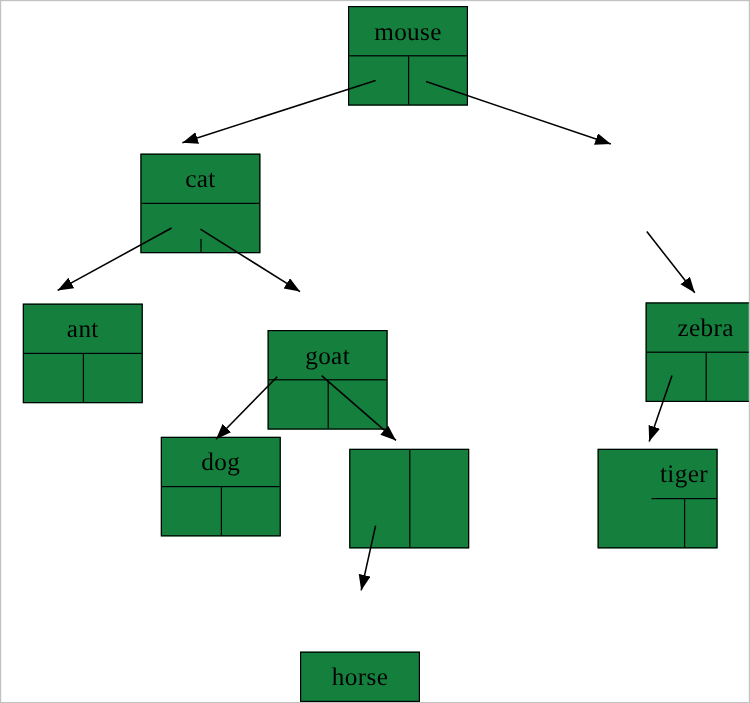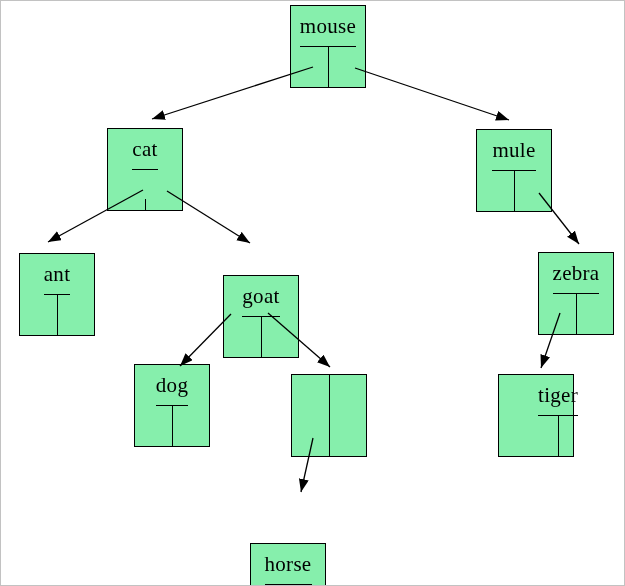--- a/index.html
+++ b/index.html
@@ -19,29 +19,28 @@
   }
   #arrows {
     position: absolute;
     left: 0;
     top: 0;
     z-index: 2;
     pointer-events: none;
   }
   .node {
     position: absolute;
-    width: 76px;
+    width: 100px;
     height: 83px;
     box-sizing: border-box;
     border: 1.5px solid #000000;
-    background: #86efac;
+    background: #15803d;
     display: flex;
     flex-direction: column;
     z-index: 1;
-    align-items: center;
   }
   .node-label {
     height: 40px;
     border-bottom: 1.5px solid #000000;
     display: flex;
     align-items: center;
     justify-content: center;
     font-size: 21px;
     color: #000000;
     letter-spacing: 0.3px;
@@ -80,35 +79,28 @@
   </svg>
 
   <div class="node" style="left:289px; top:4px;">
     <div class="node-label">mouse</div>
     <div class="node-cells">
       <div class="ptr-cell left"></div>
       <div class="ptr-cell right"></div>
     </div>
   </div>
 
-  <div class="node" style="left:106px; top:127px;gap:29px;">
+  <div class="node" style="left:116px; top:127px;gap:29px;">
     <div class="node-label">cat</div>
     <div class="node-cells">
       <div class="ptr-cell left"></div>
       <div class="ptr-cell right"></div>
     </div>
   </div>
 
-  <div class="node" style="left:475px; top:128px;">
-    <div class="node-label">mule</div>
-    <div class="node-cells">
-      <div class="ptr-cell left"></div>
-      <div class="ptr-cell right"></div>
-    </div>
-  </div>
 
   <div class="node" style="left:18px; top:252px;">
     <div class="node-label">ant</div>
     <div class="node-cells">
       <div class="ptr-cell left"></div>
       <div class="ptr-cell right"></div>
     </div>
   </div>
 
   <div class="node" style="left:222px; top:252px;margin-top:22px;">

